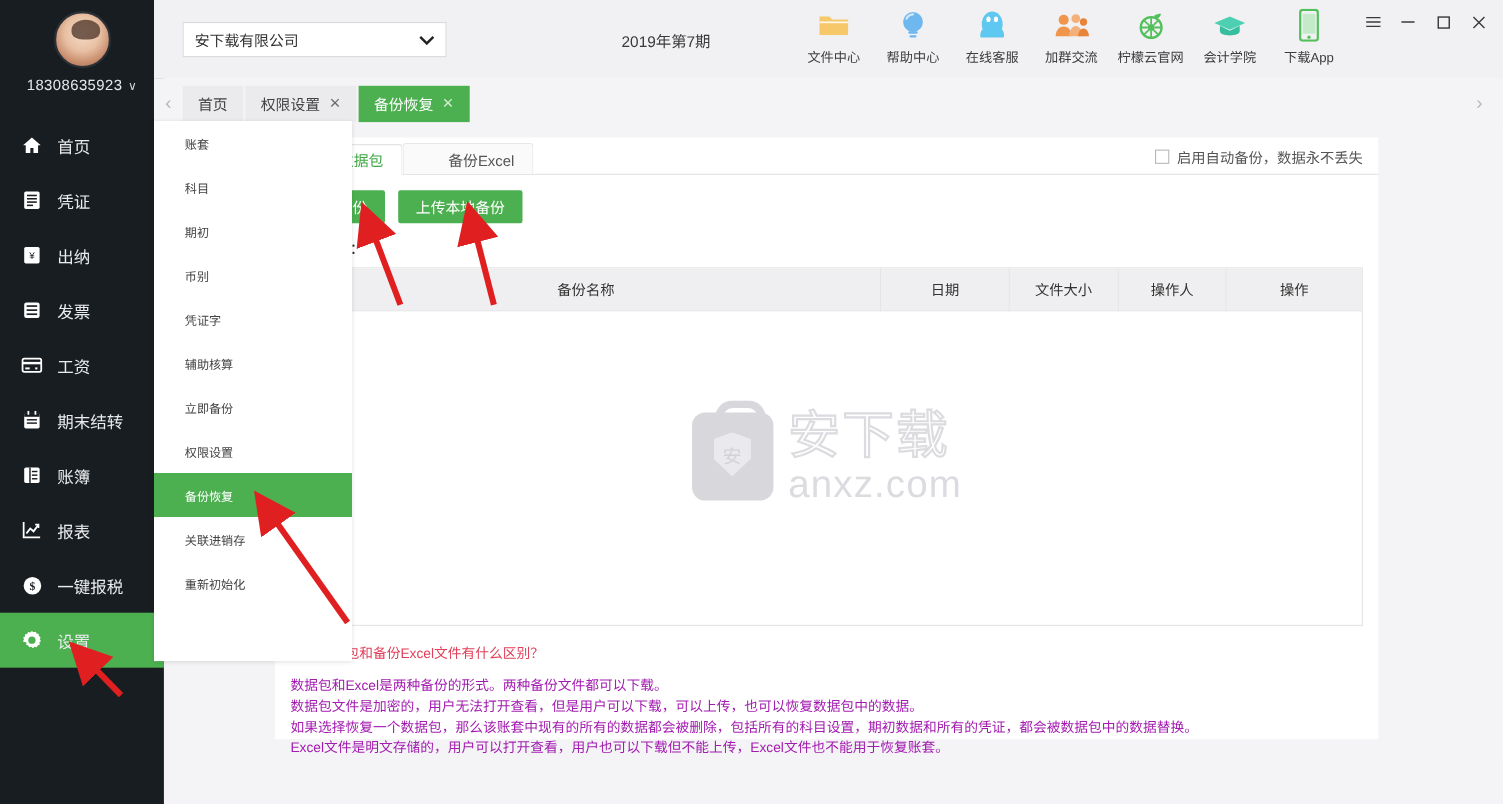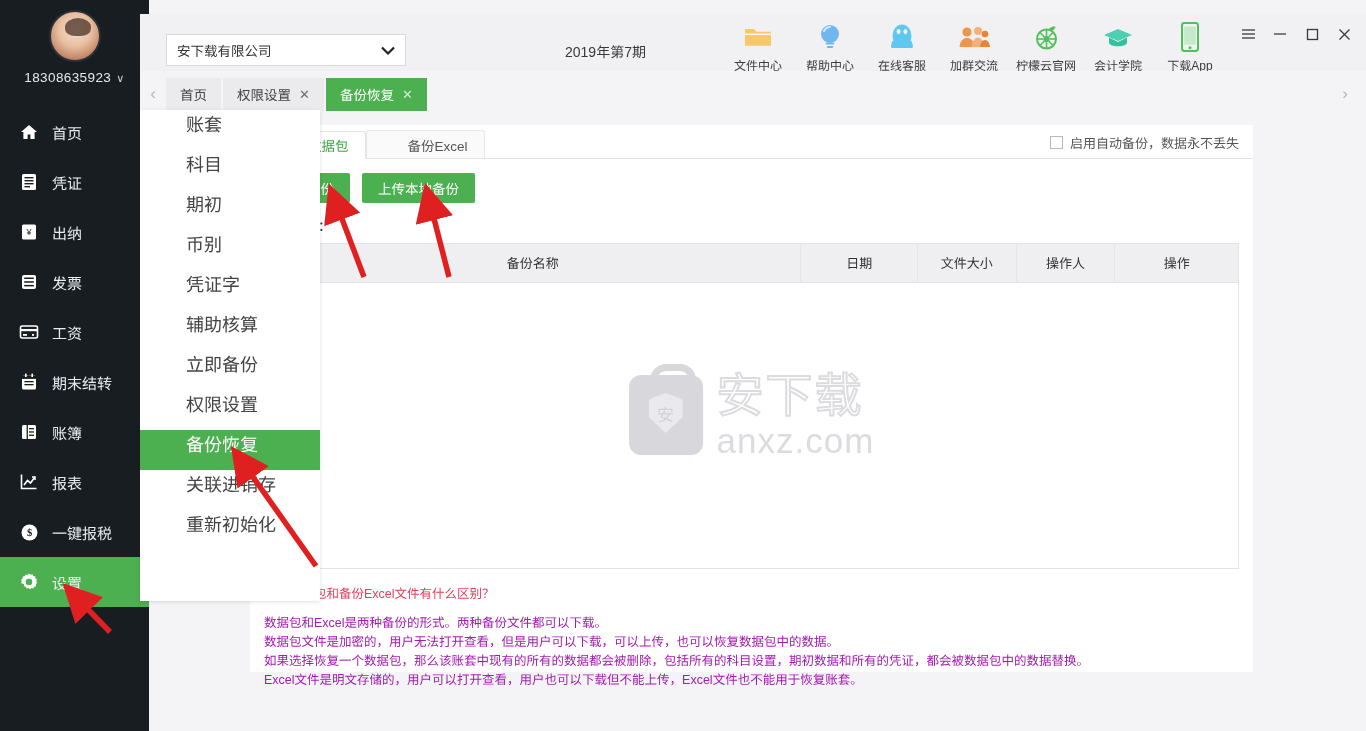--- a/index.html
+++ b/index.html
@@ -48,21 +48,21 @@
   }
   .nav-item .ico {
     width: 22px; height: 22px; margin-right: 12px;
     display: inline-flex; align-items: center; justify-content: center;
   }
   .nav-item.active { background: #4cb050; }
   .nav-item svg { display: block; }
 
   
   .topbar {
-    position: absolute; left: 140px; top: 14px;
+    position: absolute; left: 140px; top: 0;
     width: 1226px; height: 71px;
     background: #f1f1f3;
   }
   .company-select {
     position: absolute; left: 26px; top: 20px;
     width: 240px; height: 32px;
     background: #fff; border: 1px solid #d9d9dd;
     display: flex; align-items: center;
     padding: 0 10px;
     font-size: 13.5px; color: #333;
@@ -231,22 +231,22 @@
 
   
   .dropdown {
     position: absolute; left: 140px; top: 110px;
     width: 180px; height: 491px;
     background: #fff;
     box-shadow: 0 1px 4px rgba(0,0,0,.13);
     z-index: 40;
   }
   .dd-item {
-    height: 40px; display: flex; 
-    padding-left: 46px; font-size: 18px; color: #444;
+    height: 40px; display: flex; align-items: center;
+    padding-left: 28px; font-size: 11px; color: #444;
     cursor: pointer;
   }
   .dd-item.active { background: #4cb050; color: #fff; }
 
   
   .arrows { position: absolute; left: 0; top: 0; width: 1366px; height: 731px; pointer-events: none; z-index: 60; }
 </style>
 </head>
 <body>
 

